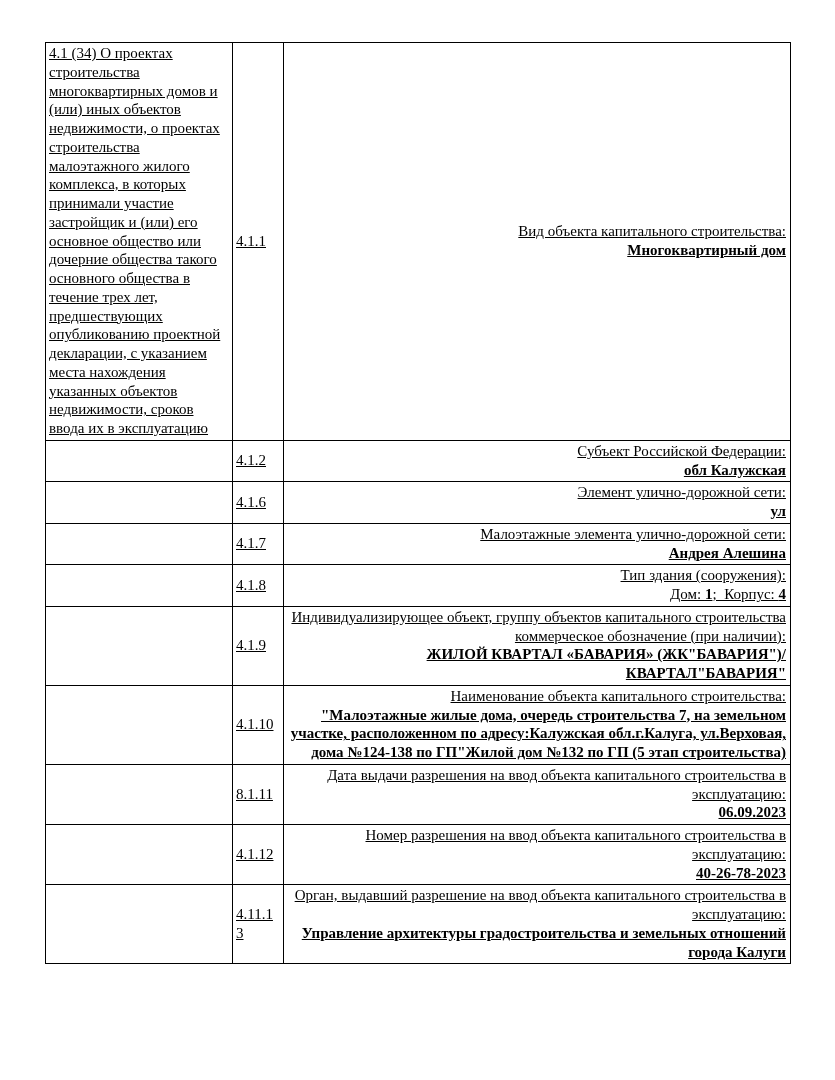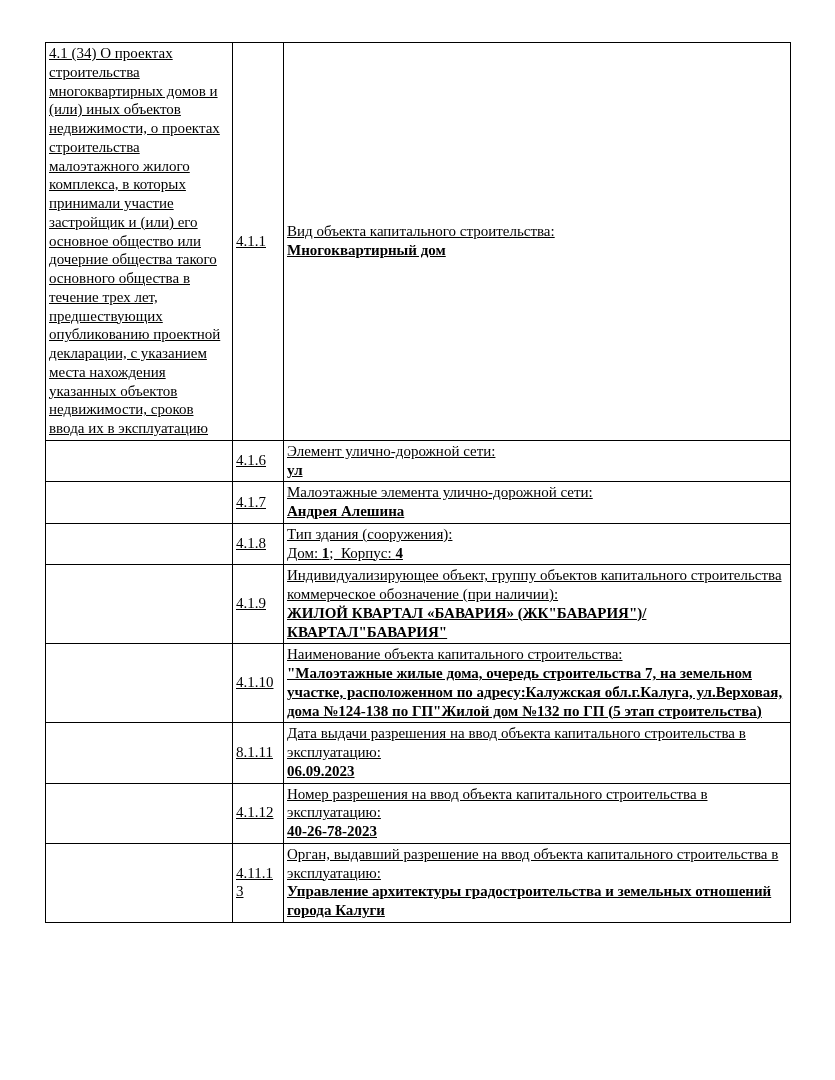--- a/index.html
+++ b/index.html
@@ -23,41 +23,49 @@
     vertical-align: middle;
     padding: 1px 4px 2px 3px;
     word-wrap: break-word;
     text-decoration: underline;
   }
   td.col-desc {
     vertical-align: top;
     text-align: left;
   }
   td.col-num { text-align: left; }
-  td.col-content { text-align: left; }
+  td.col-content { text-align: right; }
   .bold { font-weight: bold; margin-top: 16px; }
   .line { margin: 0; }
 </style>
 </head>
 <body>
 
 <div class="page">
   <table class="decl">
     <colgroup>
       <col style="width:187px">
       <col style="width:51px">
       <col style="width:507px">
     </colgroup>
     <tbody>
         <tr>
           <td class="col-desc"><span>4.1 (34) О проектах строительства многоквартирных домов и (или) иных объектов недвижимости, о проектах строительства малоэтажного жилого комплекса, в которых принимали участие застройщик и (или) его основное общество или дочерние общества такого основного общества в течение трех лет, предшествующих опубликованию проектной декларации, с указанием места нахождения указанных объектов недвижимости, сроков ввода их в эксплуатацию</span></td>
           <td class="col-num">4.1.1</td>
           <td class="col-content">
             <div class="line"><span>Вид объекта капитального строительства:</span></div>
             <div class="line"><span class="bold">Многоквартирный дом</span></div>
+          </td>
+        </tr>
+        <tr>
+          <td class="col-desc"></td>
+          <td class="col-num">4.1.2</td>
+          <td class="col-content">
+            <div class="line"><span>Субъект Российской Федерации:</span></div>
+            <div class="line"><span class="bold">обл Калужская</span></div>
           </td>
         </tr>
         <tr>
           <td class="col-desc"></td>
           <td class="col-num">4.1.6</td>
           <td class="col-content">
             <div class="line"><span>Элемент улично-дорожной сети:</span></div>
             <div class="line"><span class="bold">ул</span></div>
           </td>
         </tr>

